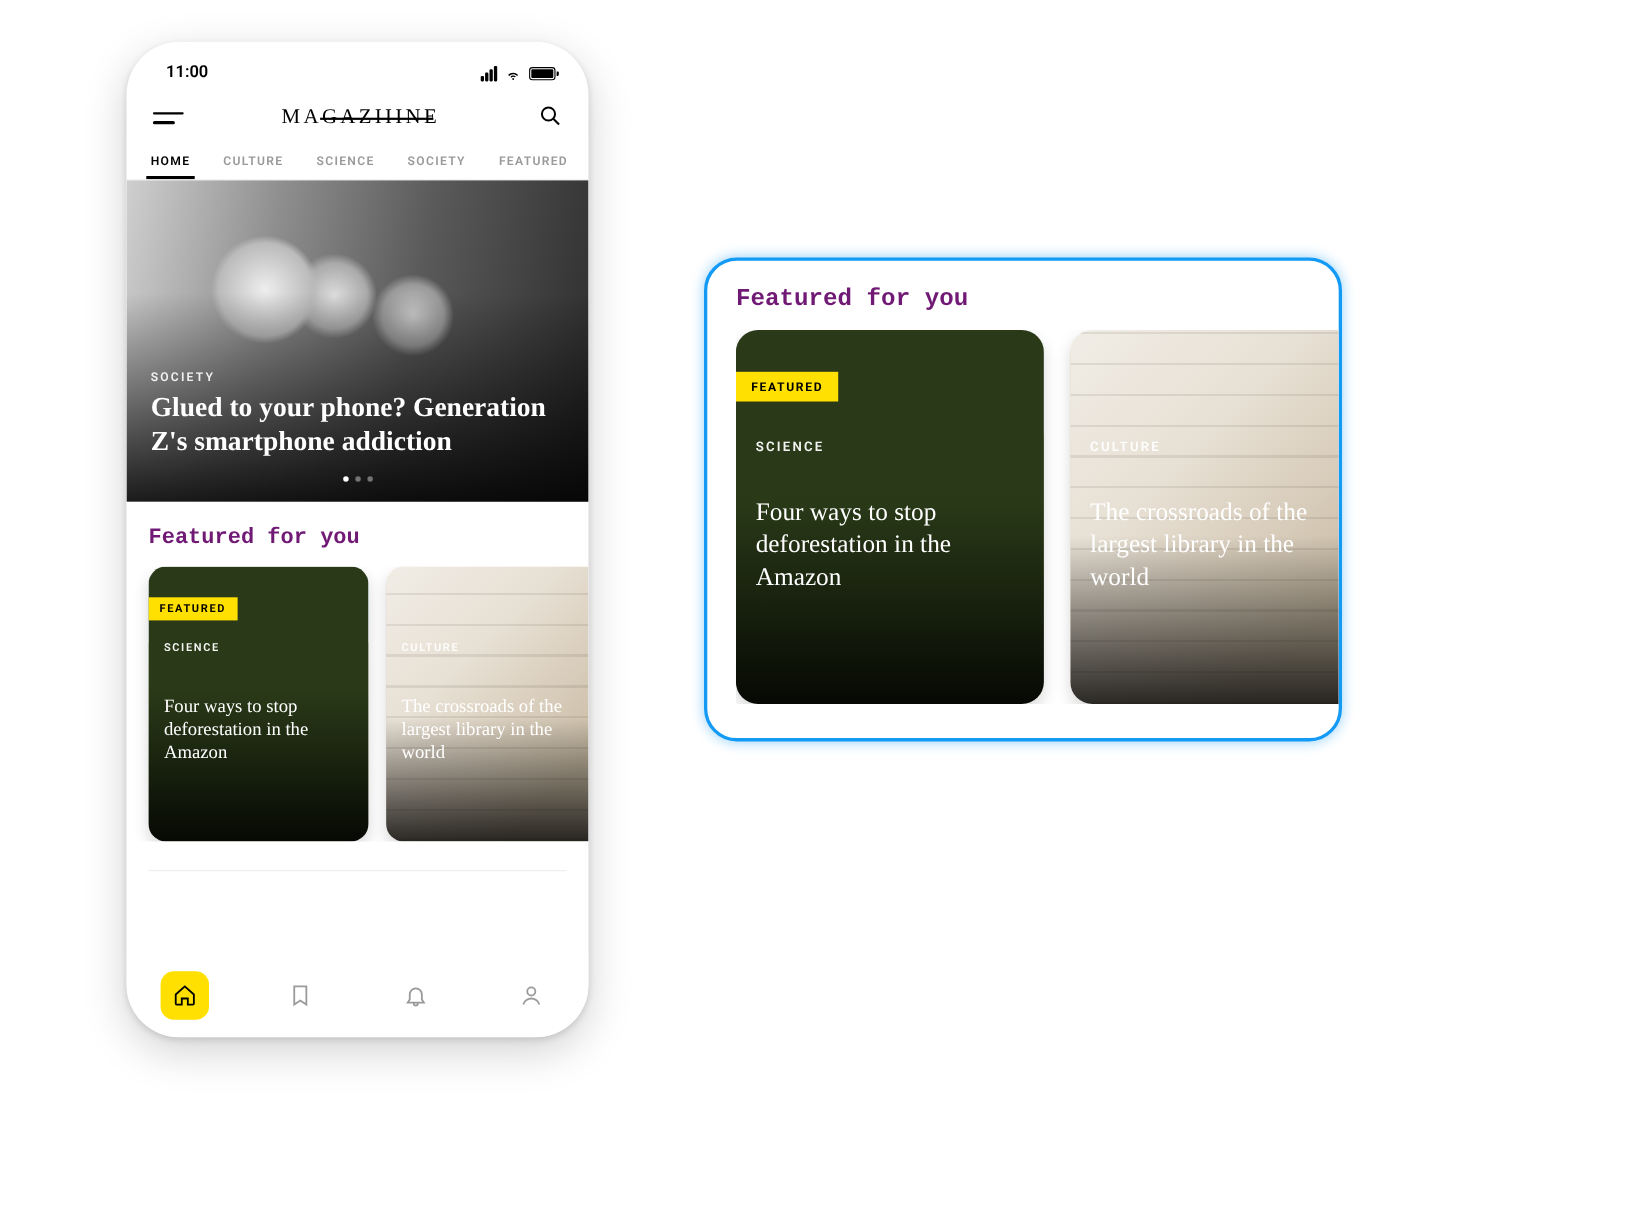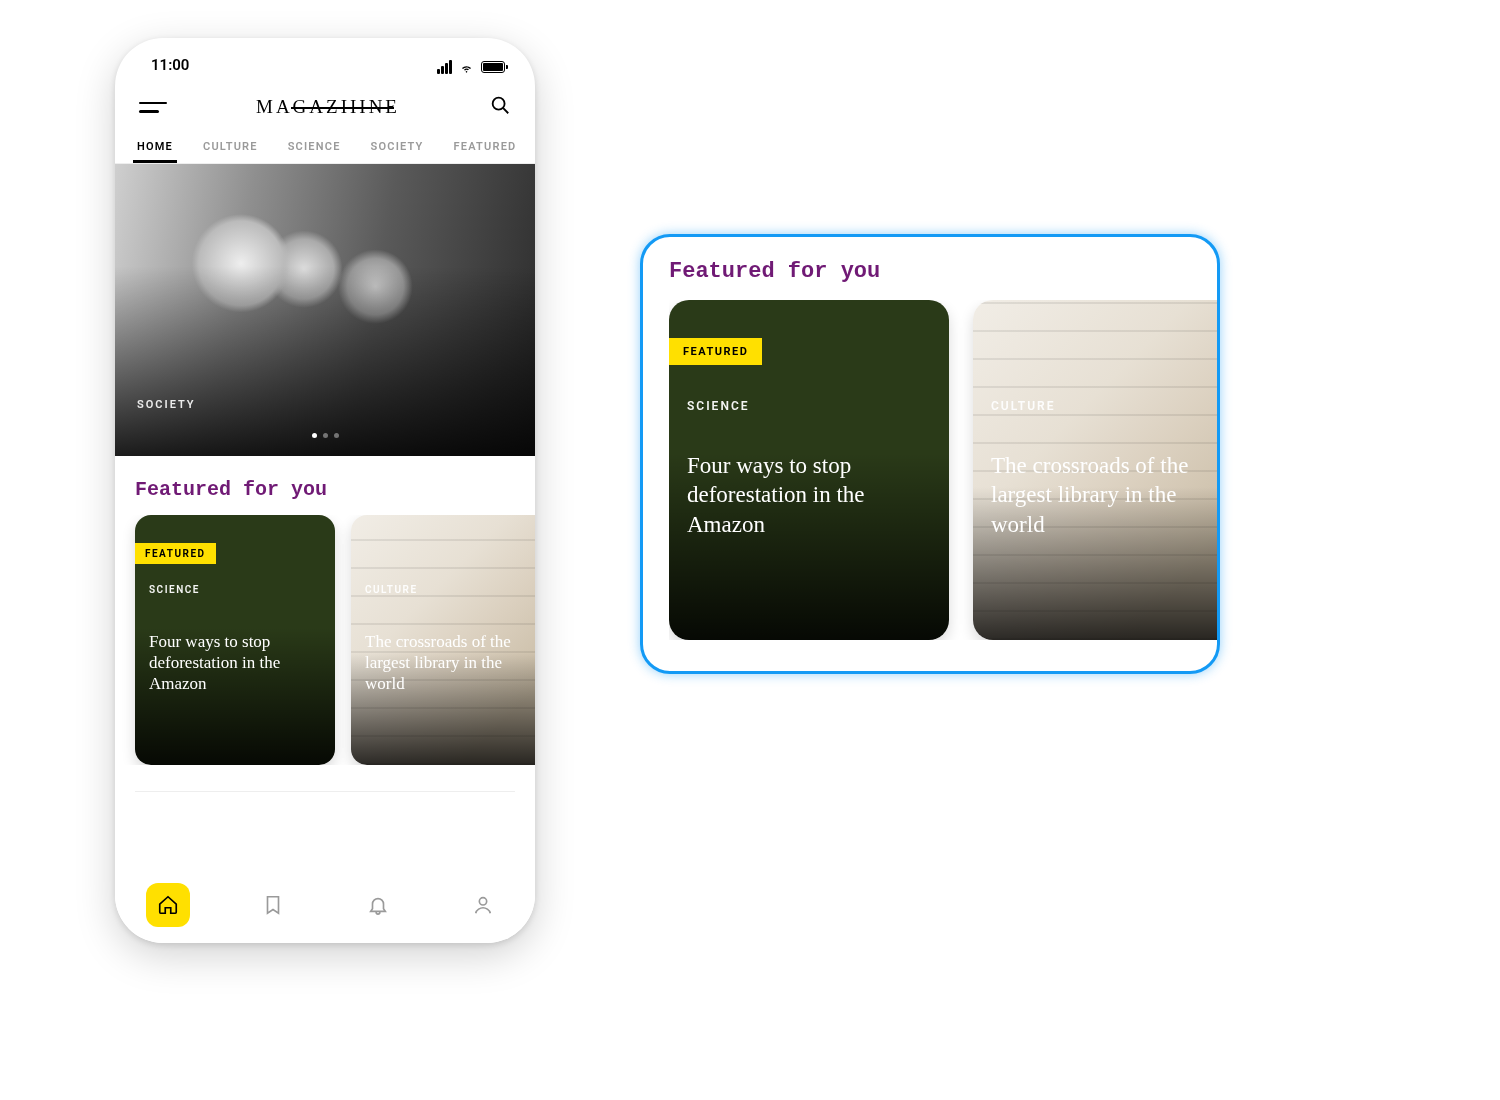--- a/index.html
+++ b/index.html
@@ -245,20 +245,21 @@
   <div class="tabs">
     <div class="tab active"><span>HOME</span></div>
     <div class="tab"><span>CULTURE</span></div>
     <div class="tab"><span>SCIENCE</span></div>
     <div class="tab"><span>SOCIETY</span></div>
     <div class="tab"><span>FEATURED</span></div>
   </div>
 
   <div class="hero">
     <div class="cat">SOCIETY</div>
+    <div class="title">Glued to your phone? Generation Z's smartphone addiction</div>
     <div class="dots">
       <span class="active"></span>
       <span></span>
       <span></span>
     </div>
   </div>
 
   <div class="section-title">Featured for you</div>
 
   <div class="card-row">

